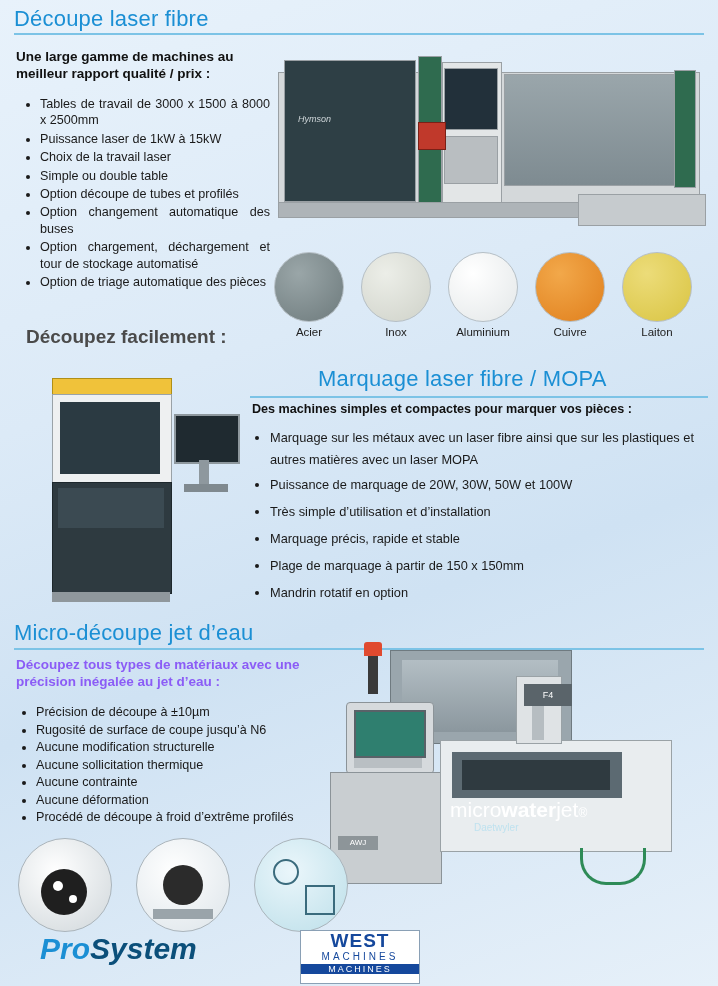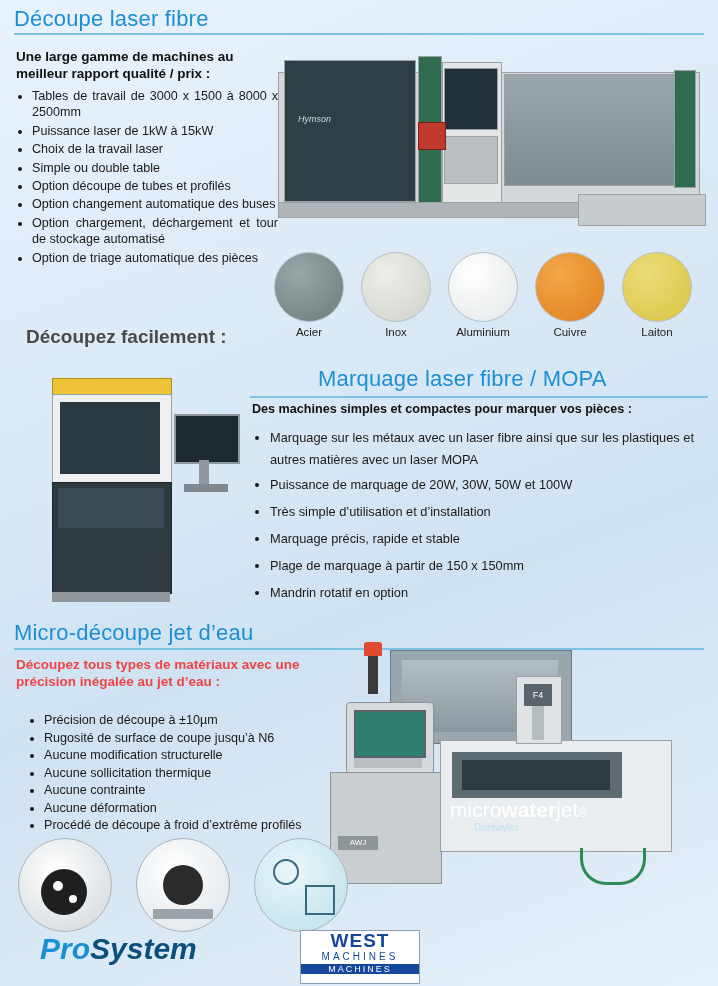--- a/index.html
+++ b/index.html
@@ -15,21 +15,21 @@
   .sect-title{
     font-size:22px;font-weight:normal;color:#1b8fd4;
     letter-spacing:.2px;
   }
 
   
   #s1-title{position:absolute;left:14px;top:6px;width:330px;}
   #s1-rule{position:absolute;left:14px;top:33px;width:690px;height:2px;background:#7cc3e6;}
   #s1-intro{position:absolute;left:16px;top:48px;width:252px;font-size:13.5px;line-height:17px;font-weight:bold;color:#111;}
   #s1-list{position:absolute;left:16px;top:88px;width:262px;font-size:12.6px;line-height:16.4px;}
-  #s1-list ul{margin:0;padding-left:16px;}
+  #s1-list ul{margin:8px;padding-left:16px;}
   #s1-list li{margin-bottom:2px;text-align:justify;}
 
   
   #machine{position:absolute;left:278px;top:44px;width:426px;height:200px;}
   .m-body{position:absolute;background:#cfd3d6;border:1px solid #9aa0a4;}
   .m-dark{background:#3a4a50;}
   .m-green{background:#2f6b4f;}
   .m-glass{background:#7e8b91;}
 
   
@@ -48,23 +48,23 @@
   #s2-list ul{margin:0;padding-left:18px;}
   #s2-list li{margin:0;}
   #s2-list li span.two{display:block;line-height:22px;}
 
   
   #marker{position:absolute;left:44px;top:368px;width:212px;height:238px;}
 
   
   #s3-title{position:absolute;left:14px;top:620px;width:360px;}
   #s3-rule{position:absolute;left:14px;top:648px;width:690px;height:2px;background:#7cc3e6;}
-  #s3-intro{position:absolute;left:16px;top:656px;width:340px;font-size:13.5px;line-height:17px;font-weight:bold;color:#ef4444;}
+  #s3-intro{position:absolute;left:16px;top:656px;width:340px;font-size:13.5px;line-height:17px;font-weight:bold;color:#8b5cf6;}
   #s3-list{position:absolute;left:16px;top:700px;width:350px;font-size:12.6px;line-height:17.5px;}
-  #s3-list ul{margin:12px;padding-left:16px;}
+  #s3-list ul{margin:4px;padding-left:16px;}
 
   
   #waterjet{position:absolute;left:330px;top:640px;width:380px;height:250px;}
 
   
   #samples{position:absolute;left:8px;top:838px;width:352px;height:92px;}
   .samp{position:absolute;top:0;width:92px;height:92px;border-radius:50%;border:1px solid #aab4bb;overflow:hidden;}
 
   
   #brand{position:absolute;left:40px;top:932px;font-size:30px;font-weight:bold;font-style:italic;color:#1b8fd4;}
@@ -189,21 +189,21 @@
     <div style="position:absolute;left:72px;top:20px;width:156px;height:72px;background:linear-gradient(180deg,#b3bec4,#8b979e);"></div>
     <div style="position:absolute;left:16px;top:62px;width:86px;height:70px;background:#d6dadd;border:1px solid #8b9398;border-radius:4px;"></div>
     <div style="position:absolute;left:24px;top:70px;width:68px;height:44px;background:#2f7f6f;border:2px solid #596268;"></div>
     <div style="position:absolute;left:24px;top:118px;width:68px;height:10px;background:#b9bfc3;"></div>
     <div style="position:absolute;left:0;top:132px;width:110px;height:110px;background:#c9ced1;border:1px solid #8b9398;"></div>
     <div style="position:absolute;left:8px;top:196px;width:40px;height:14px;background:#8d9599;font-size:8px;color:#fff;text-align:center;line-height:14px;">AWJ</div>
     <div style="position:absolute;left:110px;top:100px;width:230px;height:110px;background:#e9edef;border:1px solid #9aa2a6;"></div>
     <div style="position:absolute;left:122px;top:112px;width:170px;height:46px;background:#5c6a72;"></div>
     <div style="position:absolute;left:132px;top:120px;width:148px;height:30px;background:#2f3a40;"></div>
     <div style="position:absolute;left:186px;top:36px;width:44px;height:66px;background:#dfe3e5;border:1px solid #9aa2a6;"></div>
-    <div style="position:absolute;left:194px;top:44px;width:28px;height:22px;background:#5a646a;font-size:9px;color:#fff;text-align:center;line-height:22px;">F4</div>
+    <div style="position:absolute;left:194px;top:44px;width:48px;height:22px;background:#5a646a;font-size:9px;color:#fff;text-align:center;line-height:22px;">F4</div>
     <div style="position:absolute;left:202px;top:66px;width:12px;height:34px;background:#b6bdc1;"></div>
     <div style="position:absolute;left:120px;top:158px;font-size:21px;color:#ffffff;font-weight:300;">
       <span>micro</span><span style="font-weight:bold;">water</span><span>jet</span><span style="font-size:12px;">®</span>
     </div>
     <div style="position:absolute;left:124px;top:182px;font-size:10px;color:#bfe2ef;margin-left:20px;">Daetwyler</div>
     <div style="position:absolute;left:250px;top:208px;width:60px;height:34px;border:3px solid #2e8b57;border-radius:0 0 26px 26px;border-top:none;"></div>
   </div>
 
   <div id="samples">
     <div class="samp" style="left:10px;background:radial-gradient(circle at 40% 35%,#ffffff,#cfd6da);">

